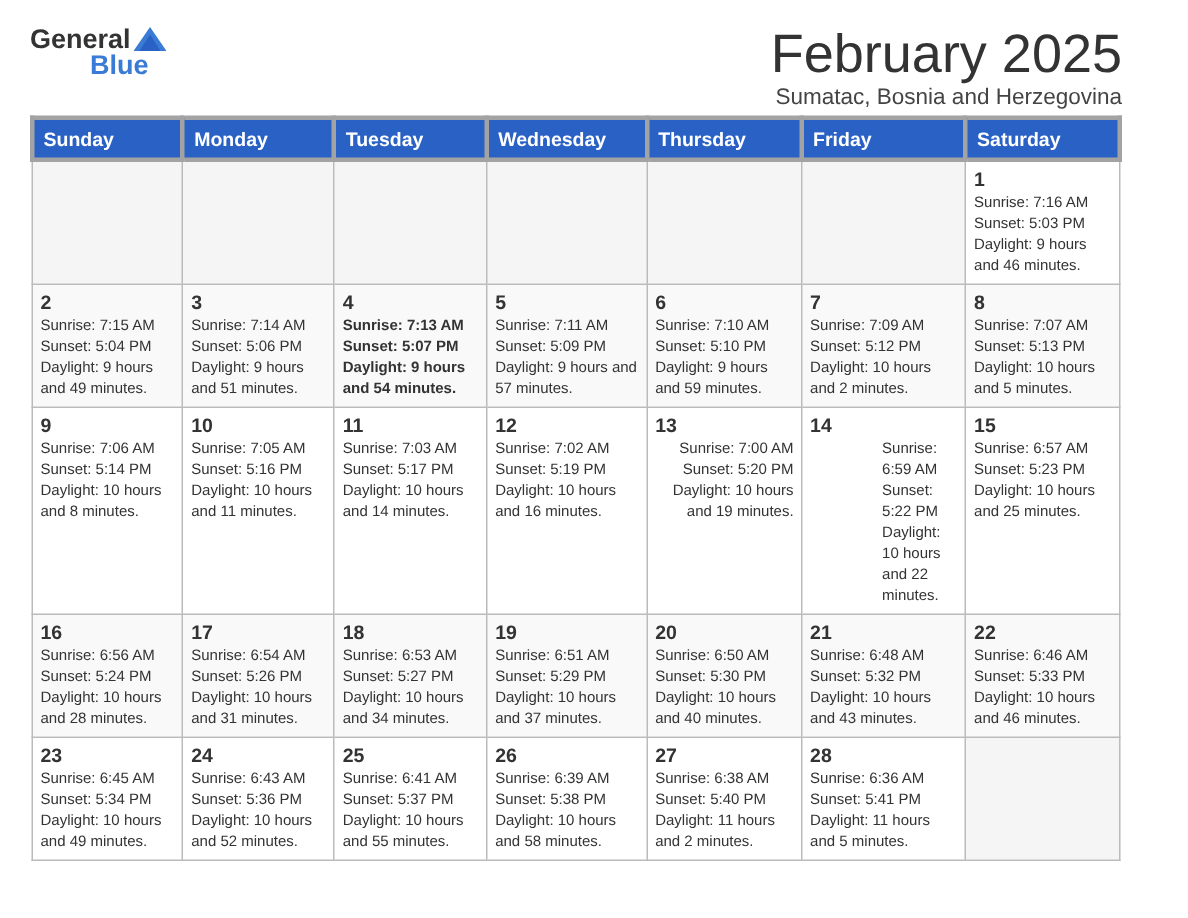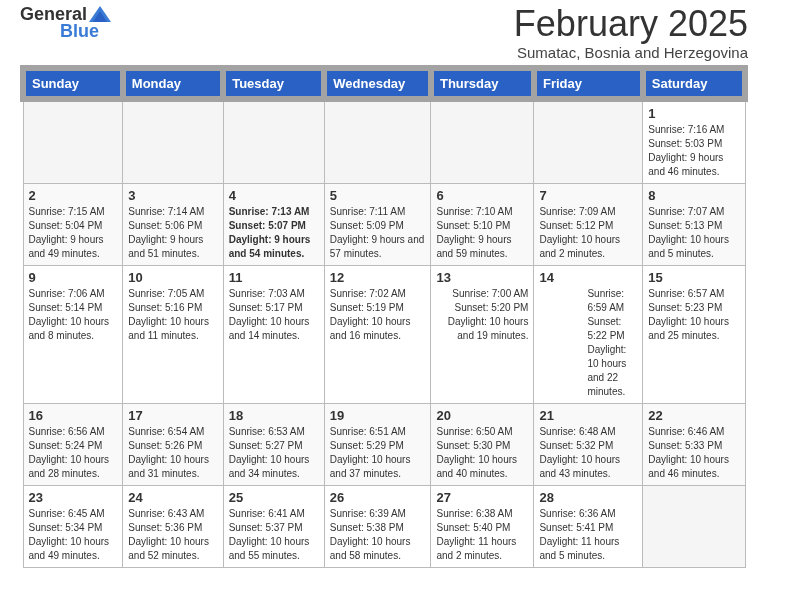--- a/index.html
+++ b/index.html
@@ -5,21 +5,21 @@
     * { box-sizing: border-box; margin: 0; padding: 0; }
     body {
       font-family: Arial, sans-serif;
       background: #fff;
       width: 792px;
       height: 612px;
       overflow: hidden;
     }
     .page {
       width: 768px;
-      padding: 4px 20px 10px 20px;
+      padding: 16px 20px 10px 20px;
     }
     .header-top {
       display: flex;
       align-items: flex-start;
       justify-content: space-between;
       margin-bottom: 4px;
     }
     .logo {
       display: flex;
       align-items: center;
@@ -54,21 +54,21 @@
       border-collapse: collapse;
       border: 1px solid #bbb;
     }
     .calendar th {
       background-color: #2962c4;
       color: #fff;
       text-align: left;
       padding: 5px 6px;
       font-size: 13px;
       font-weight: bold;
-      border: 6px solid #a3a3a3;
+      border: 3px solid #a3a3a3;
     }
     .calendar td {
       vertical-align: top;
       border: 1px solid #bbb;
       padding: 4px 5px;
       width: 113px;
       height: 80px;
       font-size: 10.5px;
       color: #333;
       background: #fff;

